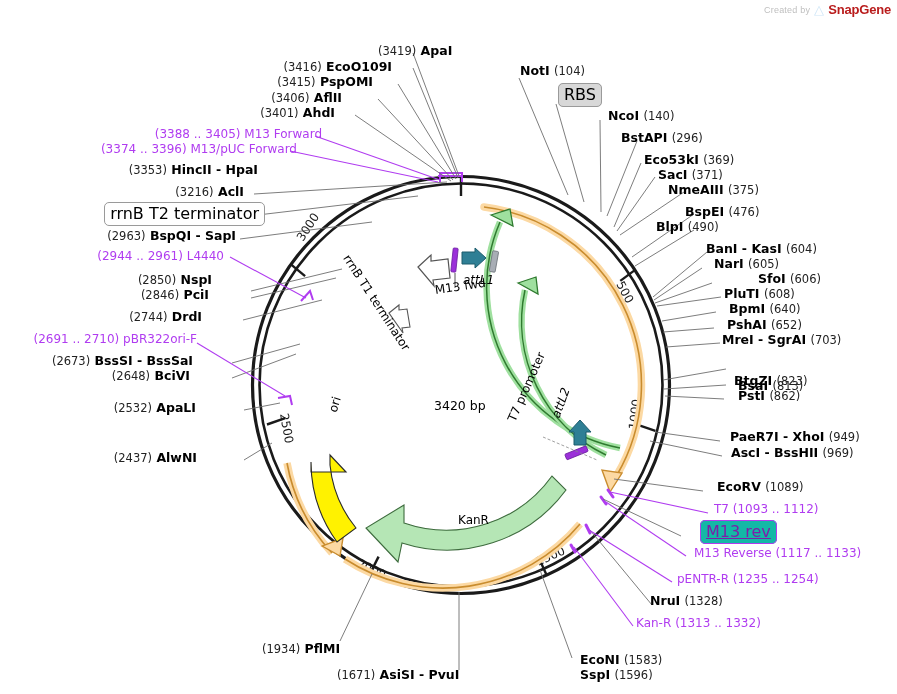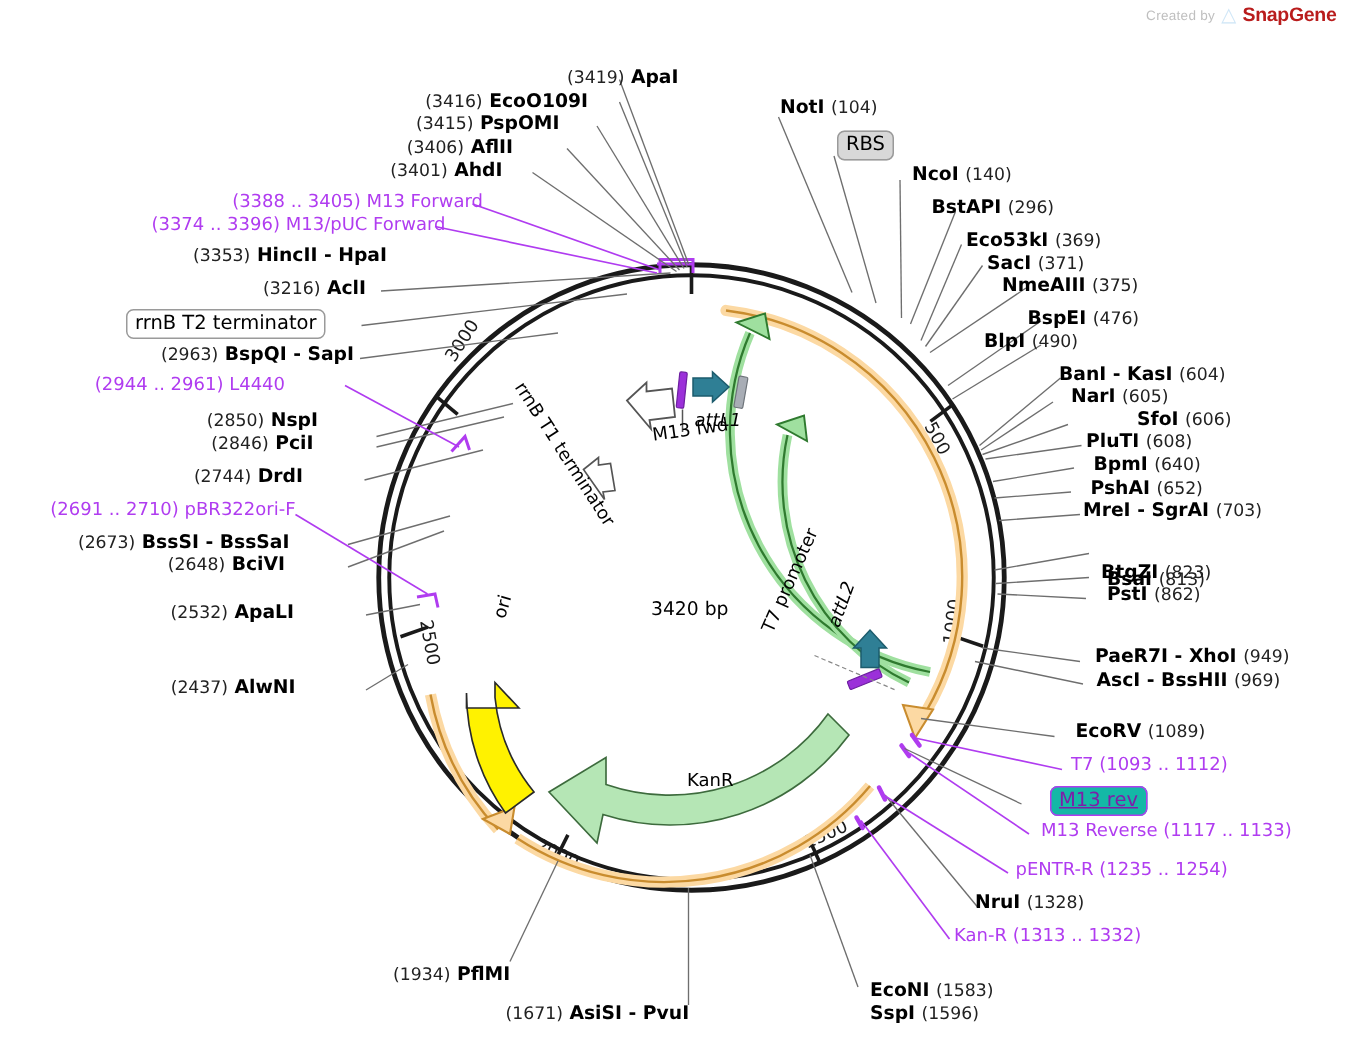--- a/index.html
+++ b/index.html
@@ -36,21 +36,21 @@
     position: absolute;
     white-space: nowrap;
     font-family: "DejaVu Sans", sans-serif;
     line-height: 1;
   }
   .enz { font-size: 12.5px; color: #000; font-weight: bold; }
   .enz .pos { font-weight: normal; font-size: 11.5px; color: #222; }
   .prim { font-size: 12px; color: #b03cf0; }
   .prim .pos { color: #b03cf0; }
   .feat-box {
-    font-size: 13px; color: #000;
+    font-size: 16px; color: #000;
     border: 1px solid #9a9a9a;
     border-radius: 5px;
     padding: 1px 5px 2px 5px;
     background: #ffffff;
   }
   .feat-box.gray { background: #d8d8d8; border-color: #9a9a9a; }
   .feat-box.violet { background: #14b8a6; border-color: #b03cf0; color: #7d1fa8; text-decoration: underline; }
   .r { text-align: right; }
   .title-main {
     position: absolute;
@@ -296,28 +296,28 @@
     <span>M13/pUC Forward</span>
   </div>
   <div class="lbl enz r" style="right:639px; top:164px;">
     <span class="pos">(3353)</span>
     <span>HincII  -  HpaI</span>
   </div>
   <div class="lbl enz r" style="right:653px; top:186px;">
     <span class="pos">(3216)</span>
     <span>AclI</span>
   </div>
-  <div class="lbl r" style="right:680px; top:206px;text-align:right;">
+  <div class="lbl r" style="right:632px; top:206px;text-align:right;">
     <span class="feat-box">rrnB T2 terminator</span>
   </div>
   <div class="lbl enz r" style="right:661px; top:230px;">
     <span class="pos">(2963)</span>
     <span>BspQI  -  SapI</span>
   </div>
-  <div class="lbl prim r" style="right:707px; top:250px;">
+  <div class="lbl prim r" style="right:673px; top:250px;">
     <span class="pos">(2944 .. 2961)</span>
     <span>L4440</span>
   </div>
   <div class="lbl enz r" style="right:685px; top:274px;">
     <span class="pos">(2850)</span>
     <span>NspI</span>
   </div>
   <div class="lbl enz r" style="right:688px; top:289px;">
     <span class="pos">(2846)</span>
     <span>PciI</span>

